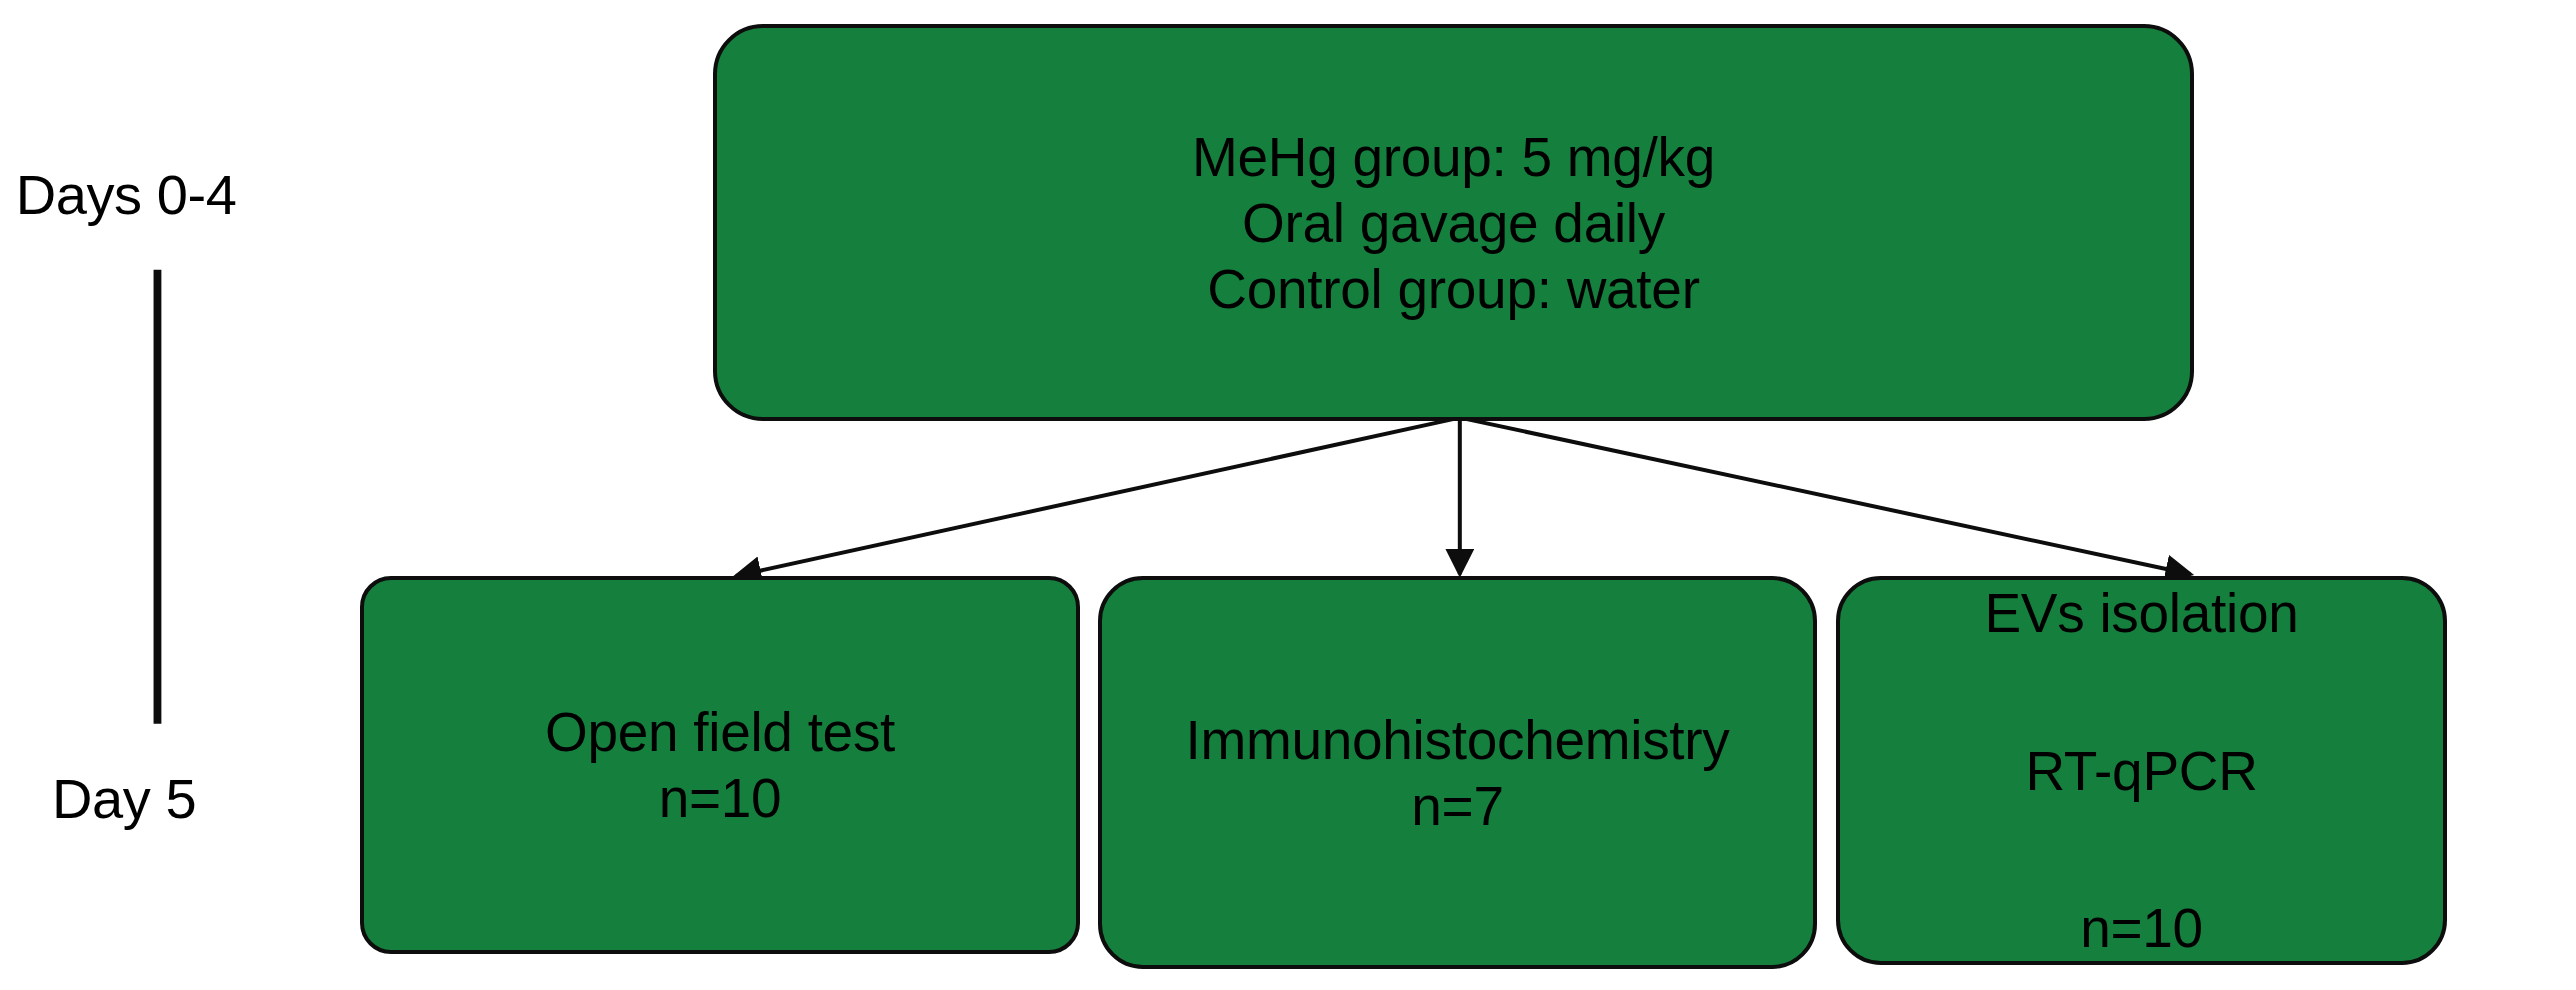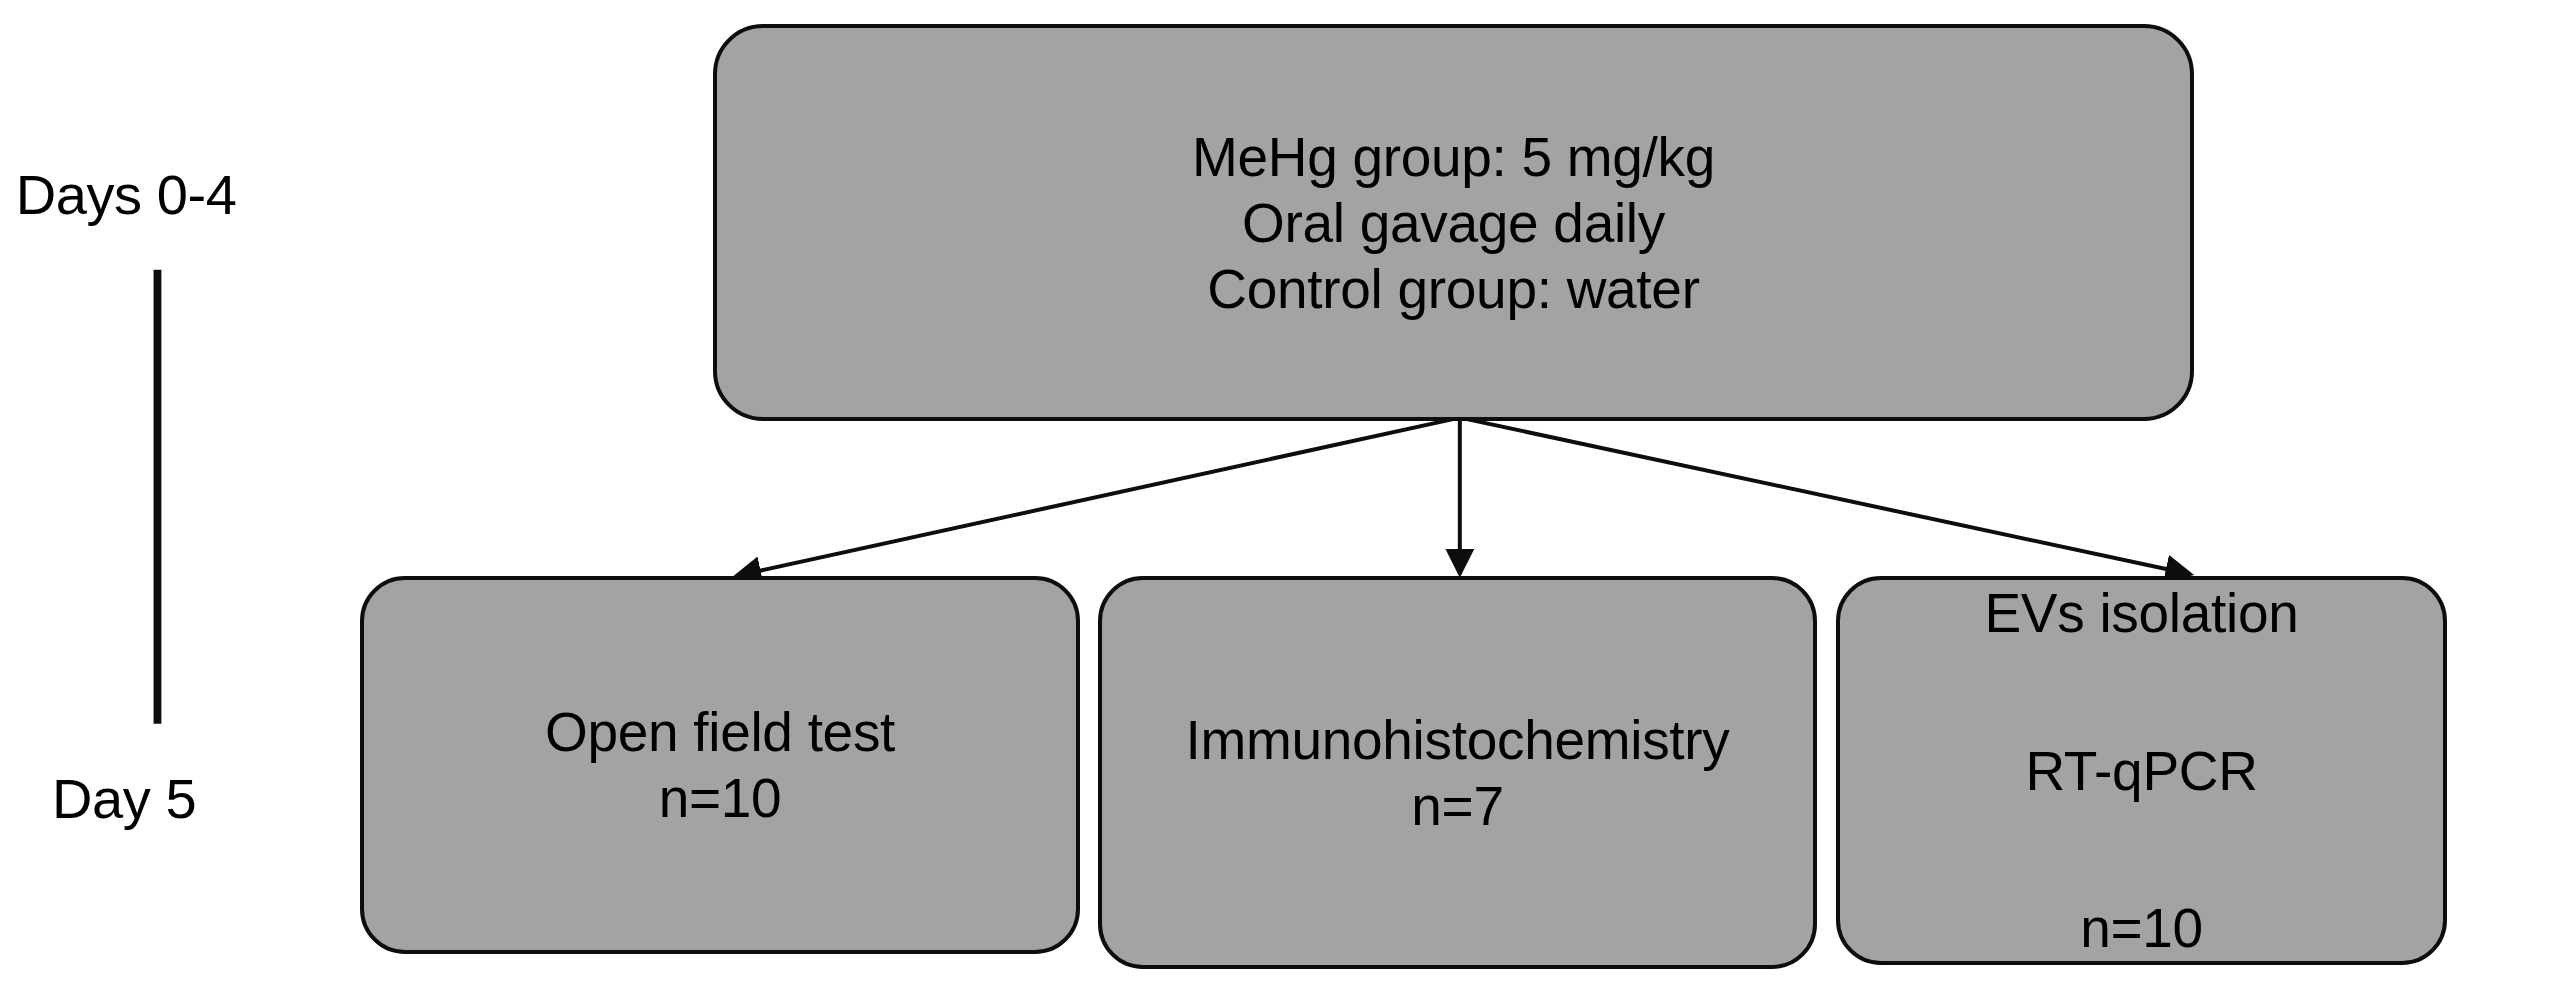--- a/index.html
+++ b/index.html
@@ -38,21 +38,21 @@
     top: 167px;
   }
   #label-day-5 {
     left: 52px;
     top: 727px;
     margin-top: 44px;
   }
   .node-box {
     position: absolute;
     box-sizing: border-box;
-    background: #a3a3a3;
+    background: #15803d;
     border: 4.3px solid #0d0d0d;
     border-radius: 45px;
     display: flex;
     flex-direction: column;
     align-items: center;
     justify-content: center;
     text-align: center;
   }
   .node-line {
     font-size: 55px;
@@ -66,20 +66,21 @@
     top: 24px;
     width: 1481px;
     height: 397px;
     border-radius: 50px;
   }
   #box-behavior {
     left: 360px;
     top: 576px;
     width: 720px;
     height: 378px;
+    border-radius: 31px;
   }
   #box-ihc {
     left: 1098px;
     top: 576px;
     width: 719px;
     height: 393px;
     align-items: center;
   }
   #box-evs {
     left: 1836px;

